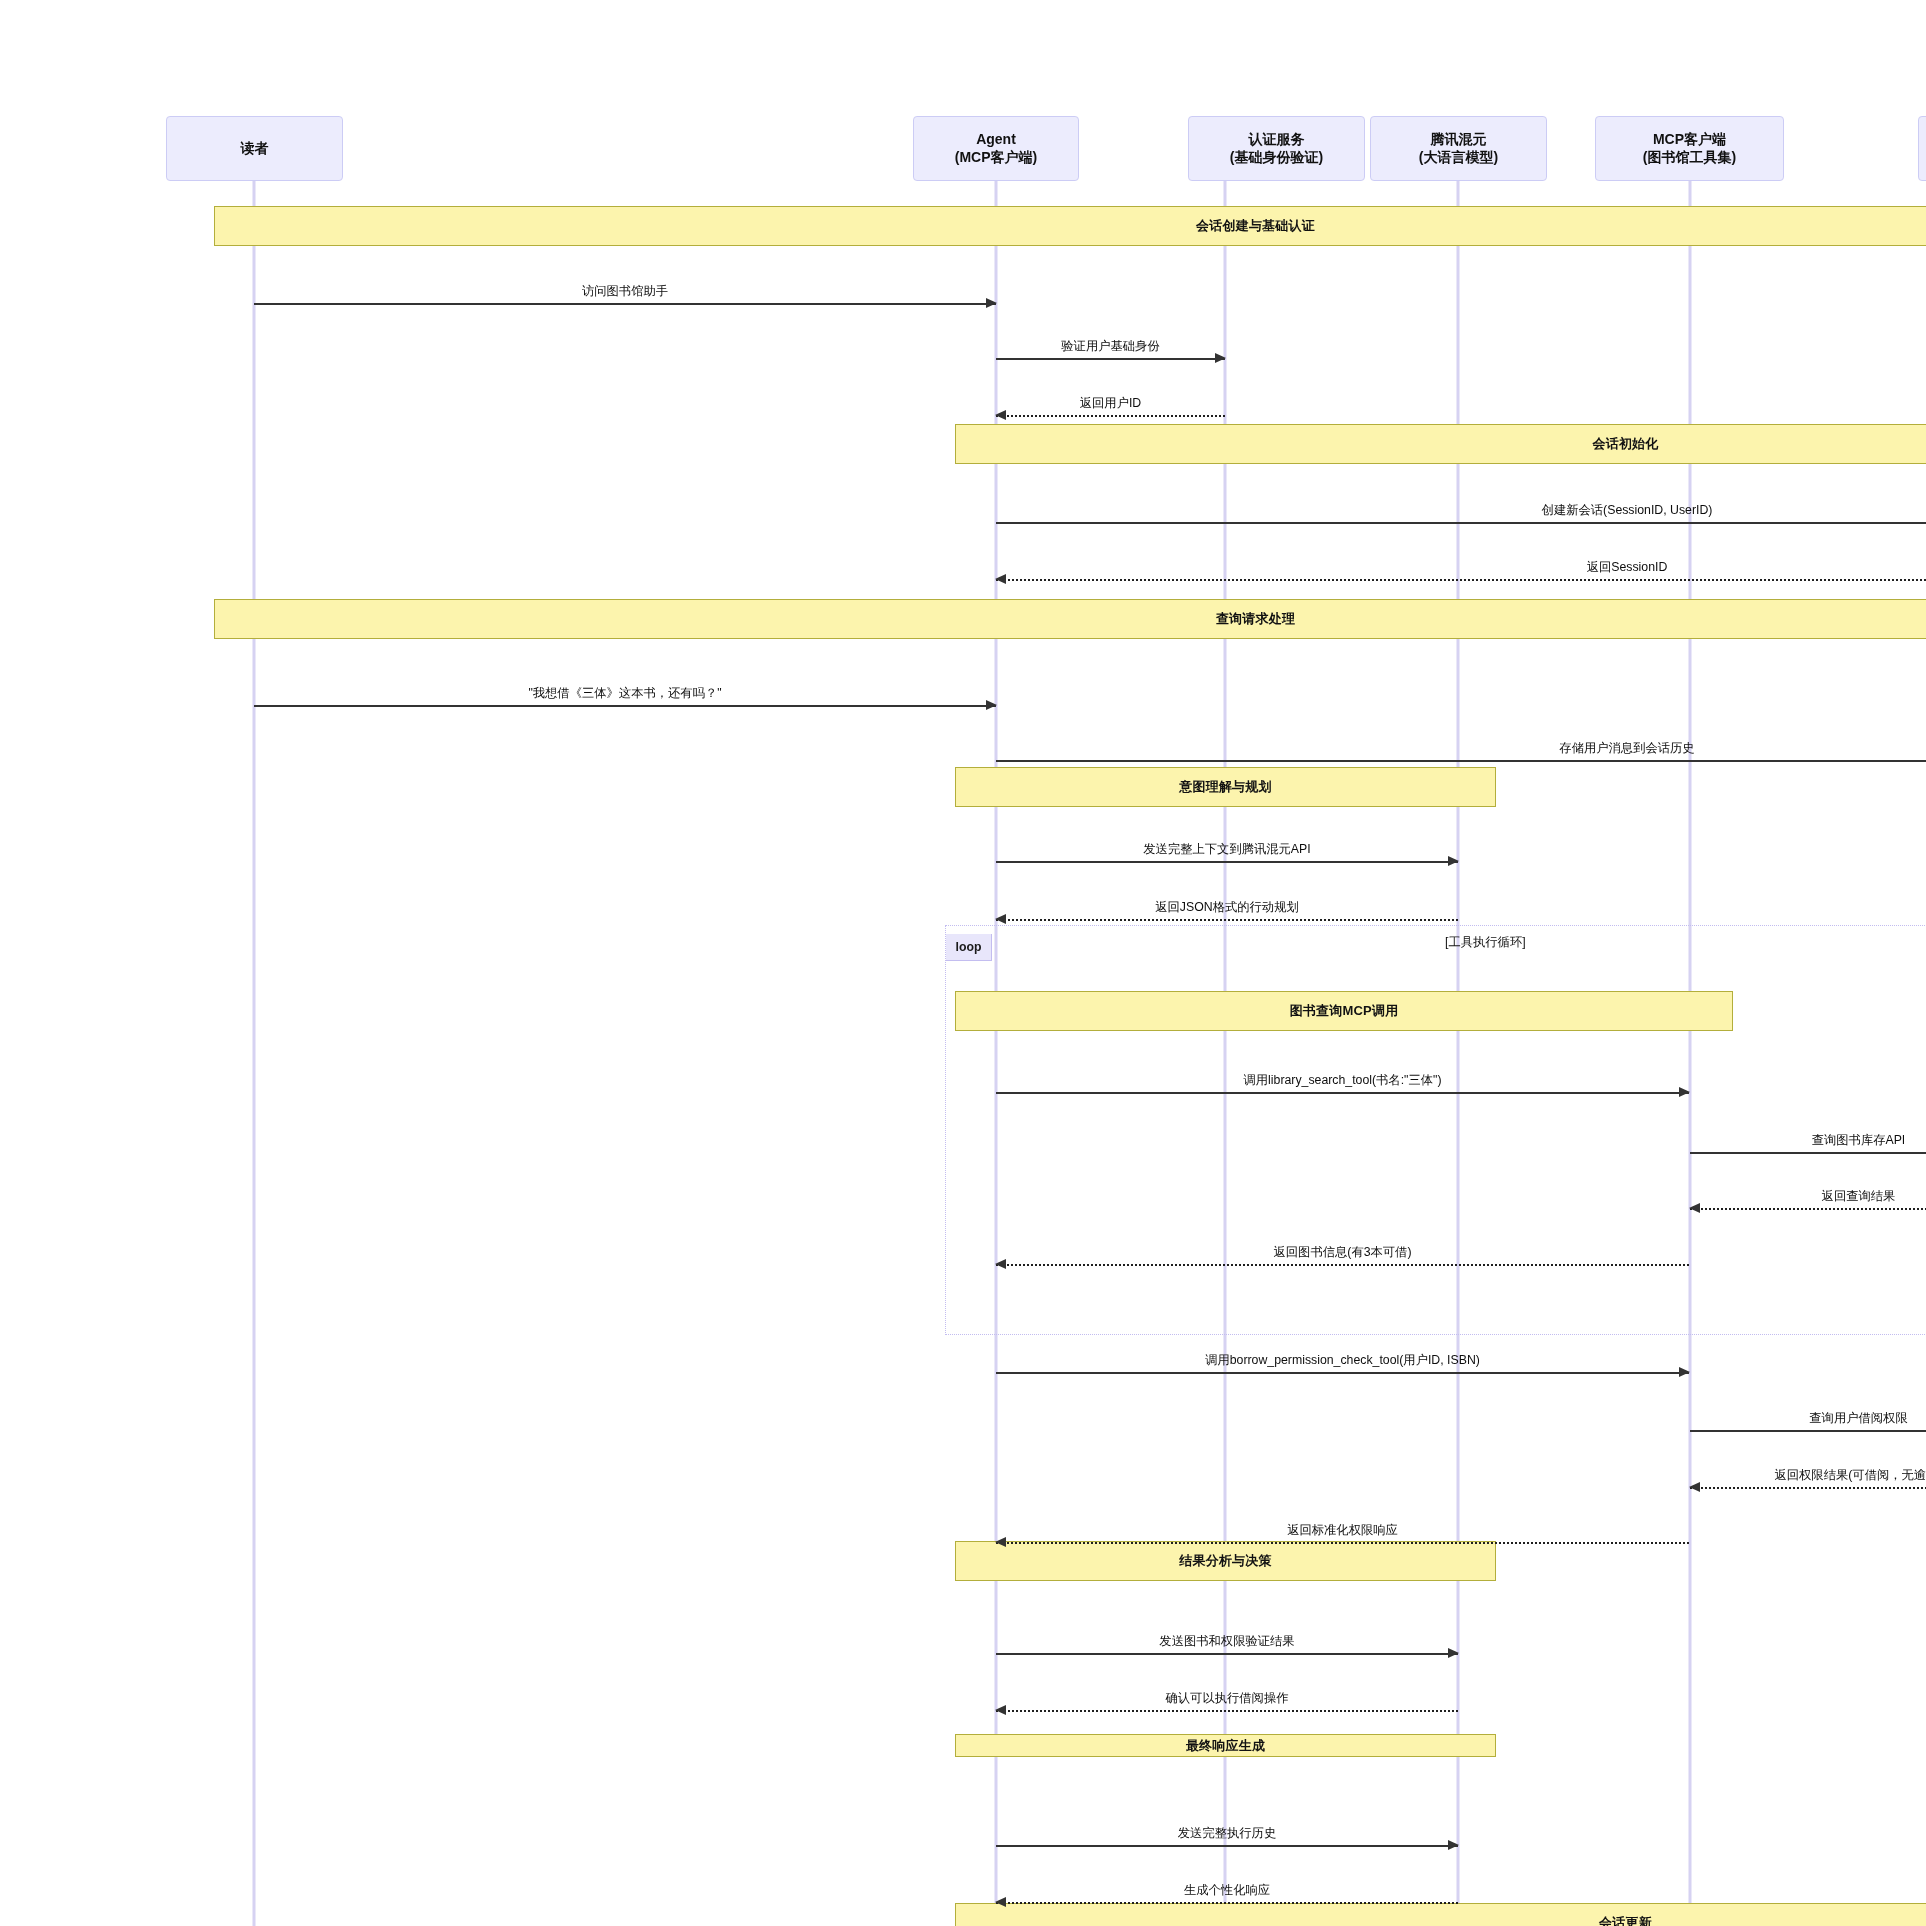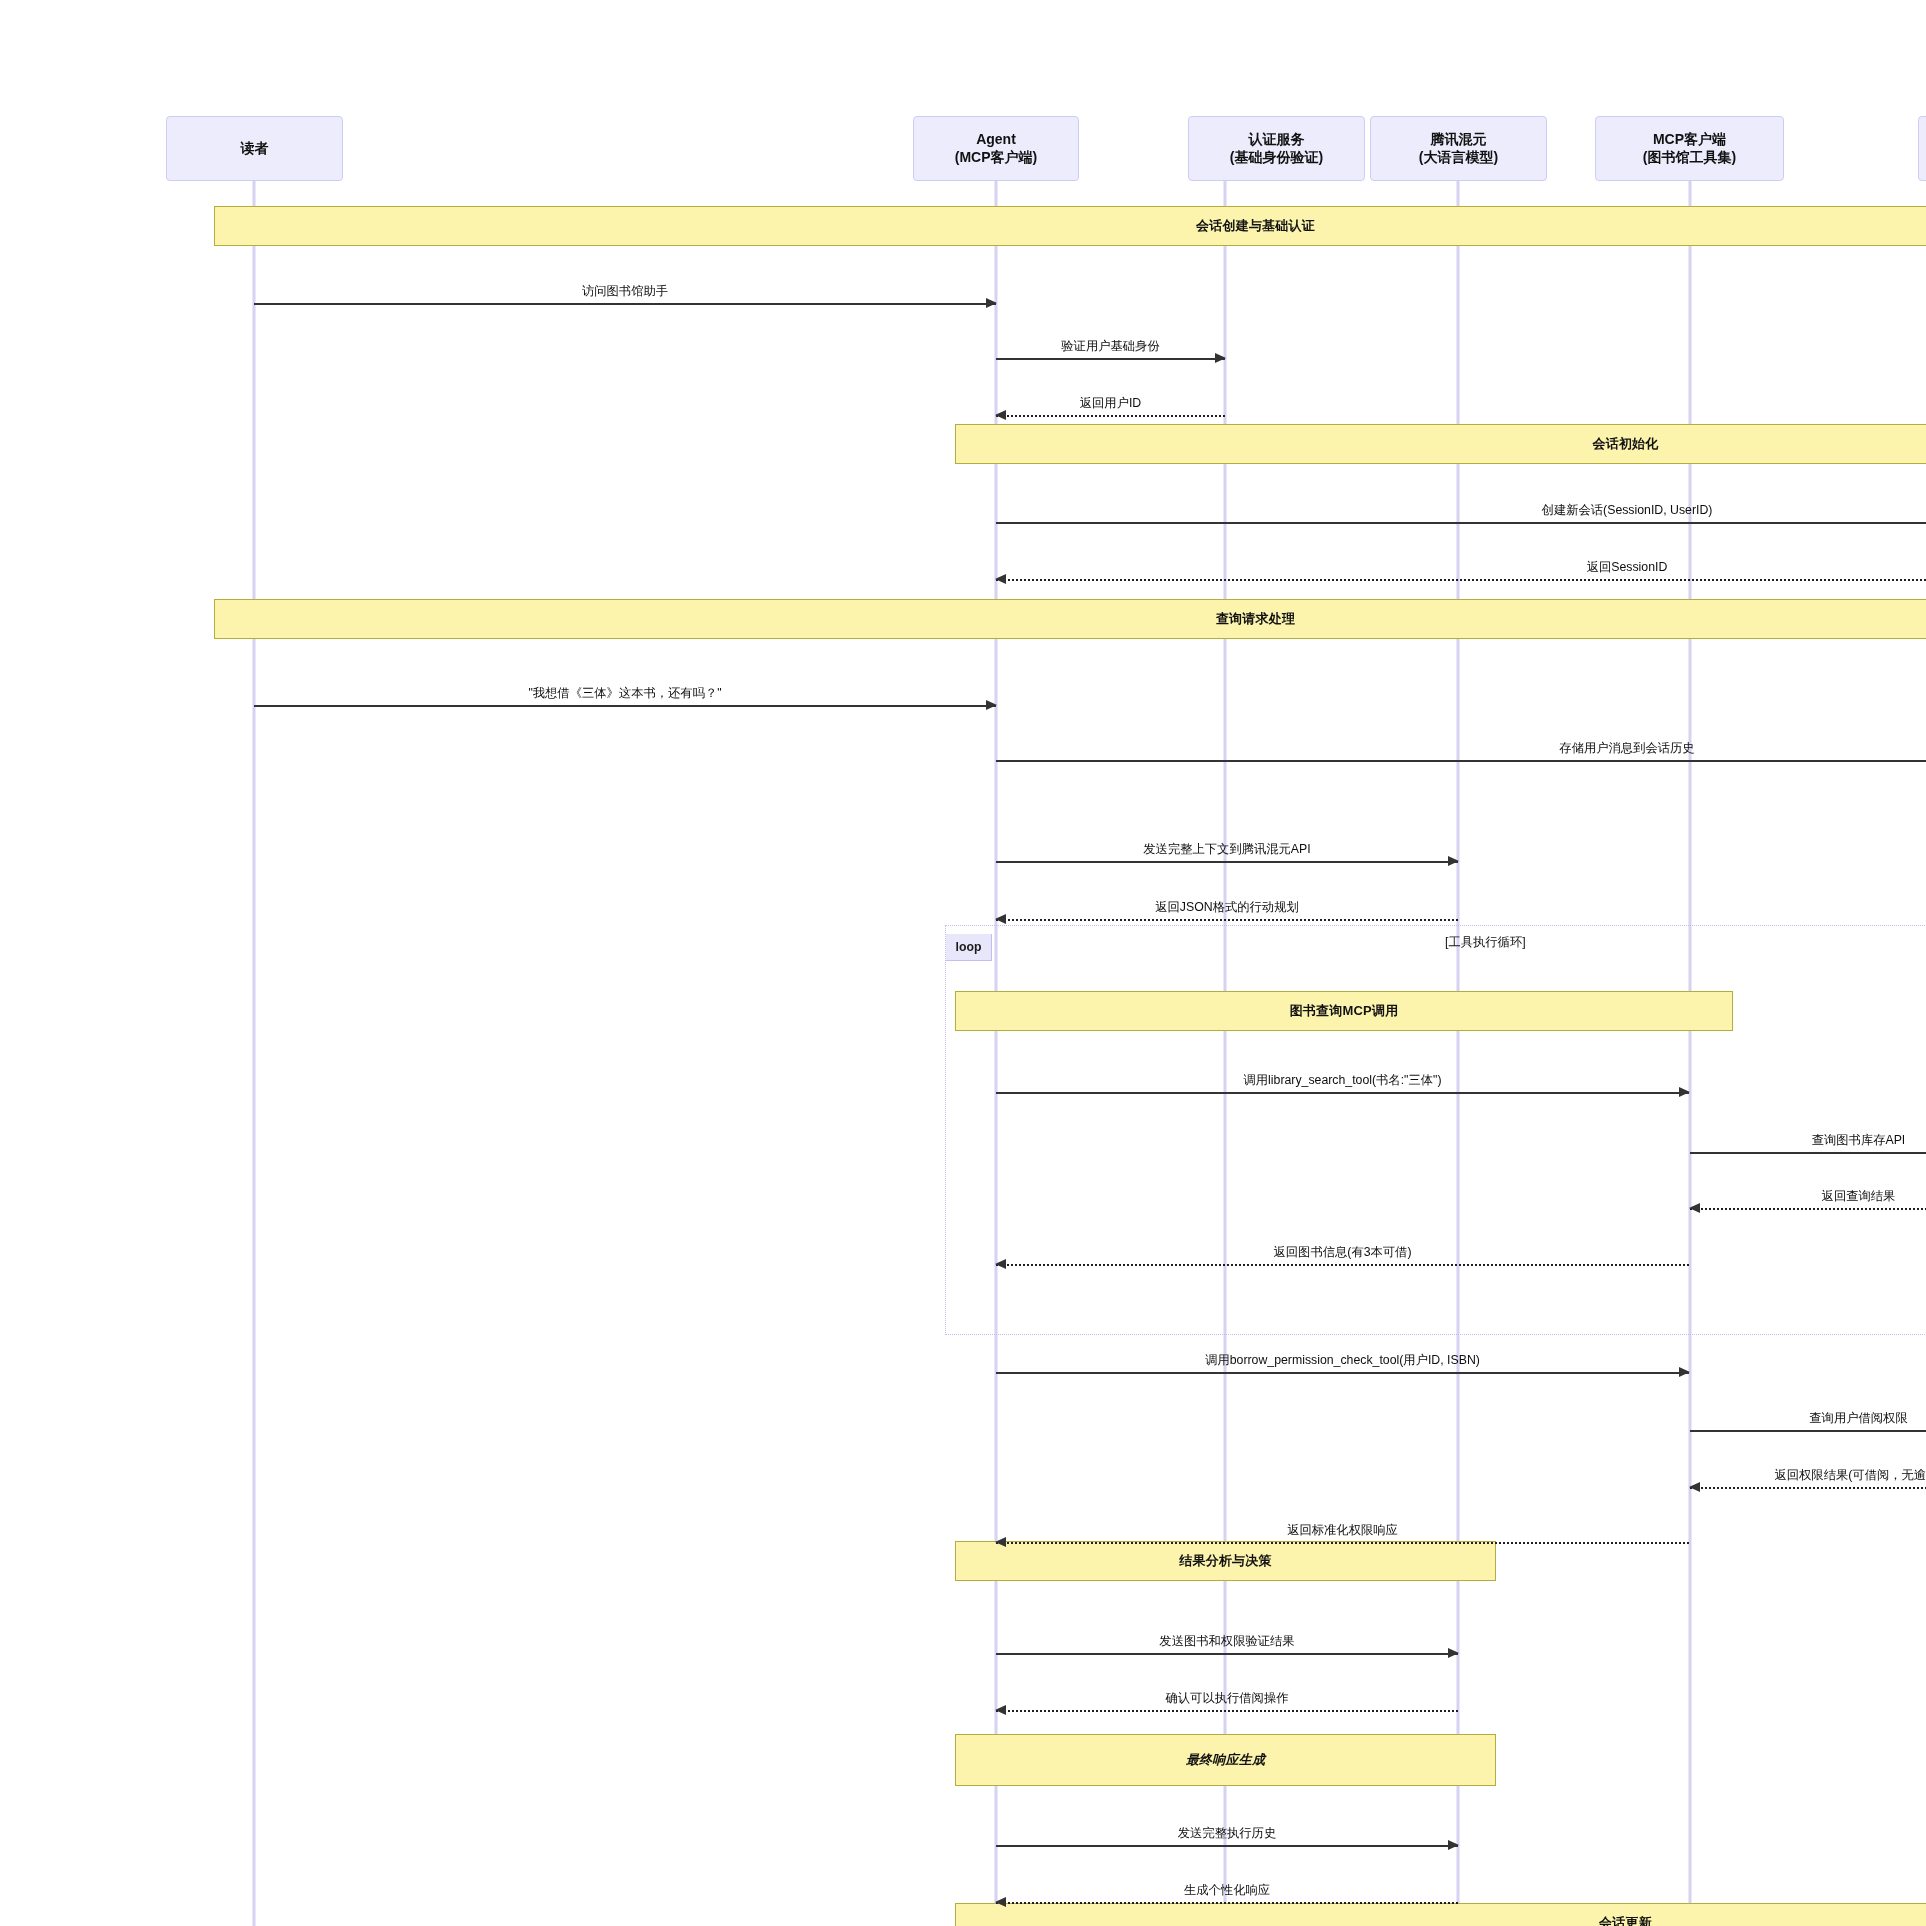--- a/index.html
+++ b/index.html
@@ -148,27 +148,30 @@
     <div class="actor-box" style="left: 1918px; width: 220px; top: 116px; height: 65px;"></div>
     <div class="section-band" style="left: 214px; width: 2083px; top: 206px; height: 40px;">
       <span>会话创建与基础认证</span>
     </div>
     <div class="section-band" style="left: 955px; width: 1341px; top: 424px; height: 40px;">
       <span>会话初始化</span>
     </div>
     <div class="section-band" style="left: 214px; width: 2083px; top: 599px; height: 40px;">
       <span>查询请求处理</span>
     </div>
+    <div class="section-band" style="left: 955px; width: 541px; top: 767px; height: 40px;">
+      <span>意图理解与规划</span>
+    </div>
     <div class="section-band" style="left: 955px; width: 778px; top: 991px; height: 40px;">
       <span>图书查询MCP调用</span>
     </div>
     <div class="section-band" style="left: 955px; width: 541px; top: 1541px; height: 40px;">
       <span>结果分析与决策</span>
     </div>
-    <div class="section-band" style="left: 955px; width: 541px; top: 1734px; height: 52px; font-style: italic;">
+    <div class="section-band" style="left: 955px; width: 541px; top: 1734px; height: 23px;">
       <span>最终响应生成</span>
     </div>
     <div class="section-band" style="left: 955px; width: 1341px; top: 1903px; height: 40px;">
       <span>会话更新</span>
     </div>
     <div class="loop-box" style="left: 945px; top: 925px; width: 1106px; height: 410px;"></div>
     <div class="loop-tag" style="left: 946px; top: 926px; width: 46px; height: 27px; margin-top: 8px;">loop</div>
     <div class="loop-label" style="left: 1445px; top: 934px;">[工具执行循环]</div>
     <div class="msg to-right" style="left: 254px; top: 303px; width: 742px;">
       <div class="line" style="width: 742px;"></div>

